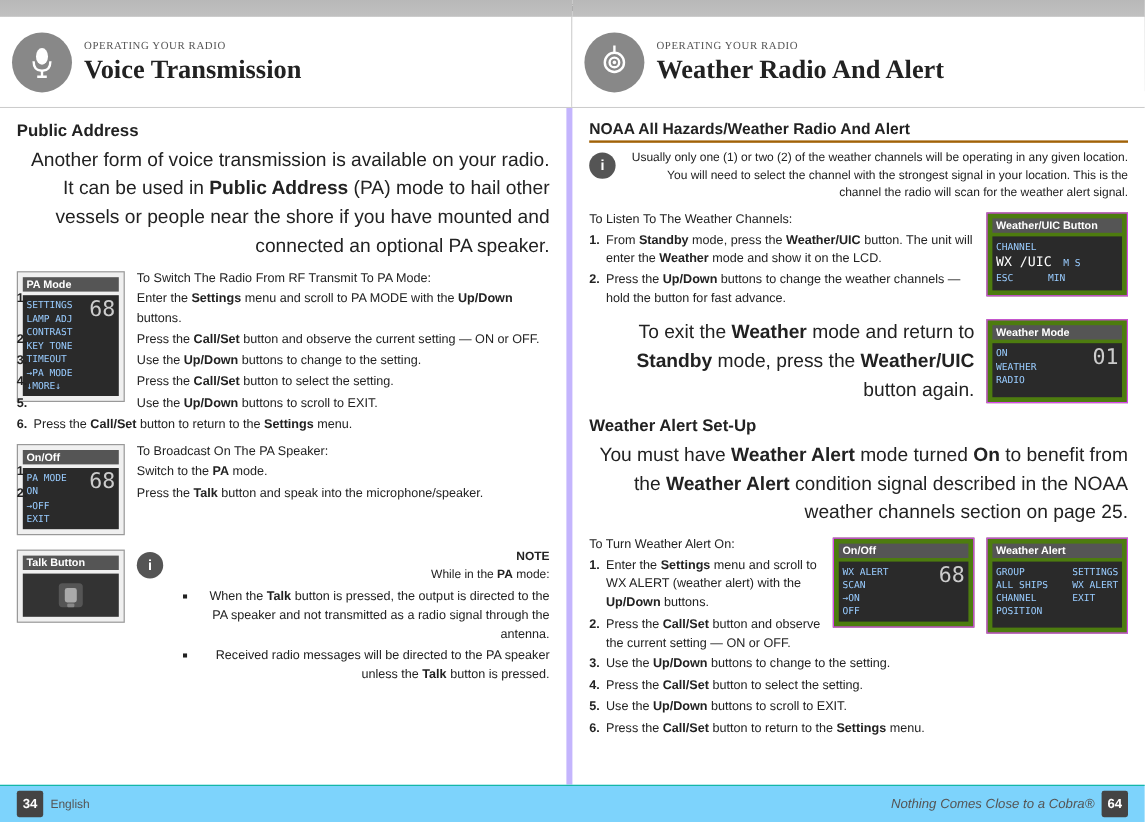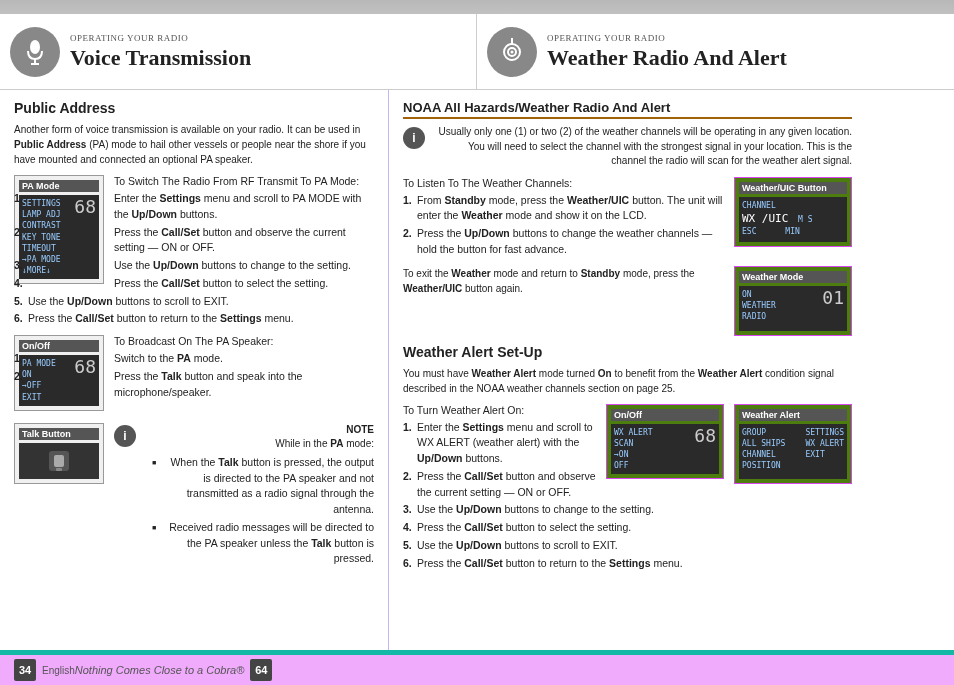--- a/index.html
+++ b/index.html
@@ -70,46 +70,47 @@
 
     
     .main-content {
       display: flex;
       flex: 1;
       overflow: hidden;
     }
 
     
     .left-col {
-      width: 389px;
-      border-right: 1px solid #c4b5fd;
+      width: 477px;
+      border-right: 5px solid #c4b5fd;
       padding: 10px 14px;
       overflow-y: auto;
     }
 
     
     .right-col {
       width: 477px;
       padding: 10px 14px;
       overflow-y: auto;
     }
 
     
     .section-title {
       font-size: 14px;
       font-weight: bold;
       color: #222;
       margin-bottom: 6px;
     }
 
     .section-body {
-      font-size: 10px;
+      font-size: 16px;
       line-height: 1.5;
       color: #222;
       margin-bottom: 8px;
+      text-align: right;
     }
 
     .section-body b {
       font-weight: bold;
     }
 
     
     .right-section-title {
       font-size: 13px;
       font-weight: bold;
@@ -240,26 +241,27 @@
     
     .clearfix::after {
       content: '';
       display: block;
       clear: both;
     }
 
     
     .footer {
       display: flex;
+      justify-content: space-between;
       align-items: center;
-      border-top: 5px solid #14b8a6;
+      border-top: 1px solid #14b8a6;
       padding: 4px 14px;
       font-size: 10px;
       color: #555;
-      background: #f0abfc;
+      background: #7dd3fc;
     }
     .footer-logo {
       font-style: italic;
       font-size: 11px;
     }
     .footer-page {
       width: 22px;
       height: 22px;
       background: #444;
       color: #fff;

